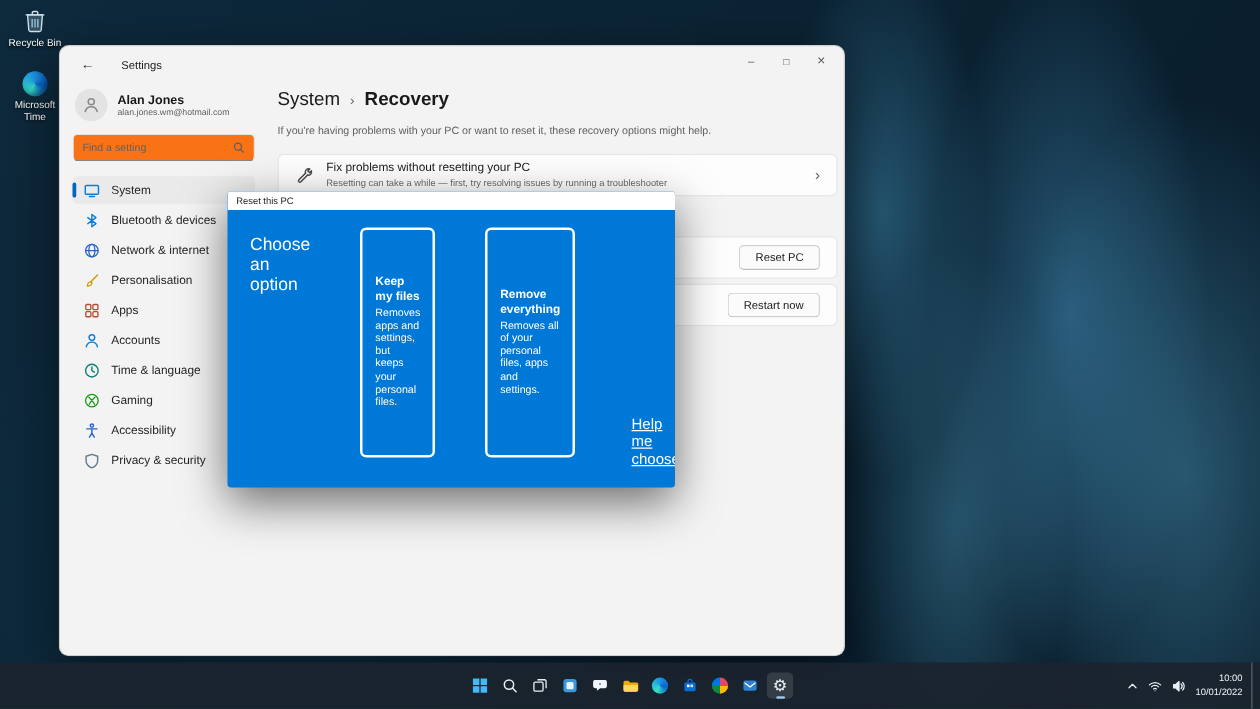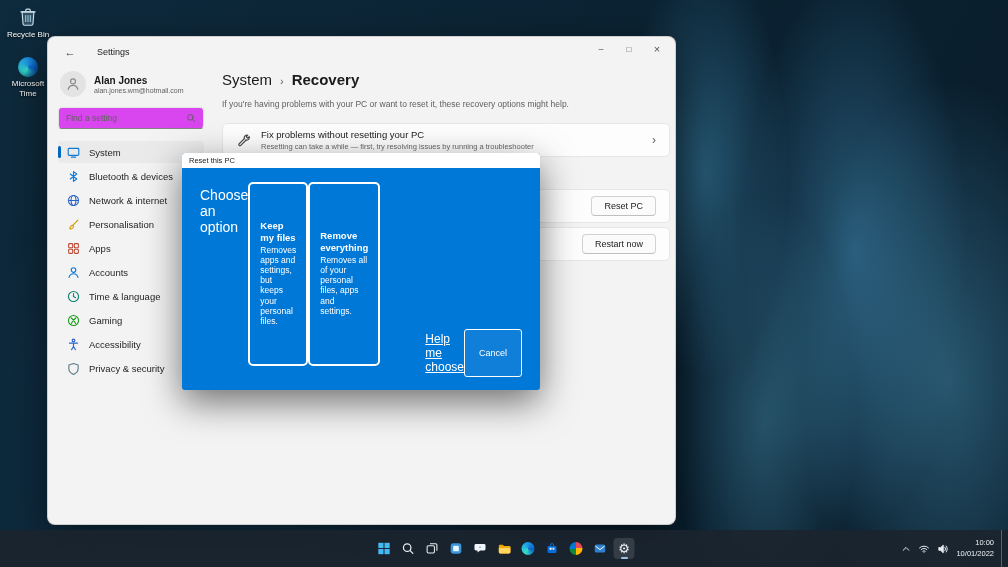--- a/index.html
+++ b/index.html
@@ -40,21 +40,21 @@
   .cap-close::before { content:"\00D7"; font-size:11px; }
 
   .window-body { flex:1; display:flex; min-height:0; }
 
   
   .sidebar { width:164px; flex:none; padding:2px 8px 0 10px; }
   .user-block { display:flex; align-items:center; gap:8px; padding:2px 2px 10px 2px; cursor:pointer; }
   .avatar { width:26px; height:26px; border-radius:50%; background:#e3e3e3; display:flex; align-items:center; justify-content:center; color:#8a8a8a; flex:none; }
   .user-name { font-size:10px; font-weight:bold; color:#191919; }
   .user-email { font-size:7px; color:#5f5f5f; margin-top:1px; }
-  .search-box { height:22px; background:#d946ef; border:1px solid #e3e3e3; border-bottom:1px solid #858585; border-radius:4px;
+  .search-box { height:22px; background:#f97316; border:1px solid #e3e3e3; border-bottom:1px solid #858585; border-radius:4px;
     display:flex; align-items:center; padding:0 7px; margin-bottom:12px;gap:45px; }
   .search-box input { border:0; outline:0; flex:1; min-width:0; font-size:8.5px; background:transparent; color:#333; font-family:inherit; }
   .search-box input::placeholder { color:#616161; }
   .nav-item { height:22px; display:flex; align-items:center; gap:9px; padding:0 8px; border-radius:4px;
     font-size:9.5px; color:#1f1f1f; position:relative; margin-bottom:2px; cursor:pointer; }
   .nav-item.selected { background:#eaeaea; }
   .nav-item.selected::before { content:""; position:absolute; left:0; top:5px; width:3px; height:12px; border-radius:2px; background:#0067c0; }
   .nicon { width:14px; height:14px; flex:none; display:flex; align-items:center; justify-content:center; }
   .i-sys{color:#0f7bd7}.i-bt{color:#0f7bd7}.i-net{color:#2a63c9}.i-pers{color:#d29a00}
   .i-apps{color:#bb4a33}.i-acct{color:#0f7bd7}.i-time{color:#0e8174}.i-game{color:#169c16}
@@ -83,21 +83,21 @@
 
   
   .dialog { position:absolute; left:182px; top:153px; width:358px; height:237px; background:#0078d7;
     border-radius:3px; overflow:hidden; box-shadow:0 12px 36px rgba(0,0,0,.55); z-index:5;
     display:flex; flex-direction:column; }
   .dialog-titlebar { height:15px; background:#fff; flex:none; display:flex; align-items:center; padding-left:7px;
     font-size:7.5px; color:#222; }
   .dialog-body { flex:1; padding:14px 18px 13px 18px; display:flex; color:#fff; }
   .dialog-heading { font-size:14px; font-weight:400; margin:5px 0 15px 0; }
   .option-btn { display:block; width:100%; text-align:left; background:transparent; border:2px solid #fff;
-    border-radius:5px; color:#fff; padding:4px 10px 6px 10px; margin-bottom:11px; cursor:pointer; font-family:inherit; }
+    border-radius:5px; color:#fff; padding:4px 10px 6px 10px; margin-bottom:11px; cursor:pointer; font-family:inherit;margin-left:40px; }
   .option-title { font-size:9.5px; font-weight:bold; line-height:1.25; }
   .option-desc { font-size:8.5px; line-height:1.2; margin-top:1px; }
   .dialog-footer { margin-top:auto; display:flex; align-items:center; justify-content:space-between; }
   .help-link { color:#fff; font-size:12px; text-decoration:underline; cursor:pointer;padding-left:45px; }
   .cancel-btn { background:rgba(255,255,255,.06); border:1.5px solid #fff; border-radius:3px; color:#fff;
     font-size:9px; padding:18px 14px; cursor:pointer; font-family:inherit; }
 
   
   .taskbar { position:absolute; left:0; right:0; bottom:0; height:37px; background:rgba(27,36,46,.92);
     z-index:10; display:flex; align-items:center;text-decoration:underline; }

